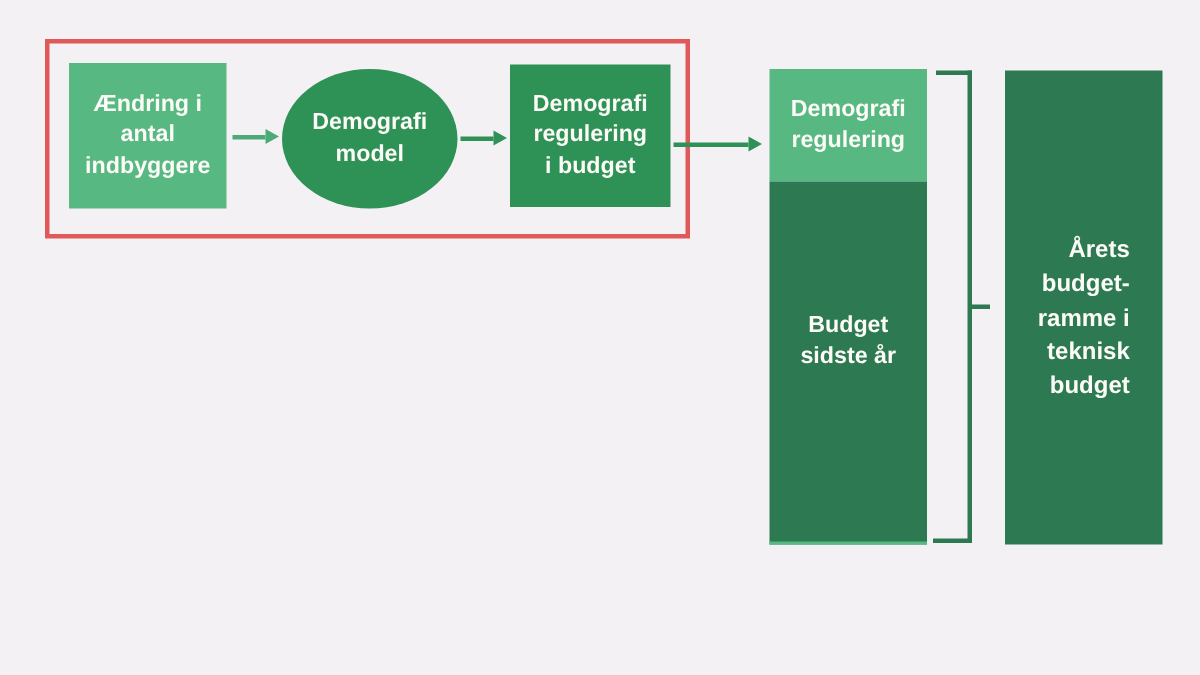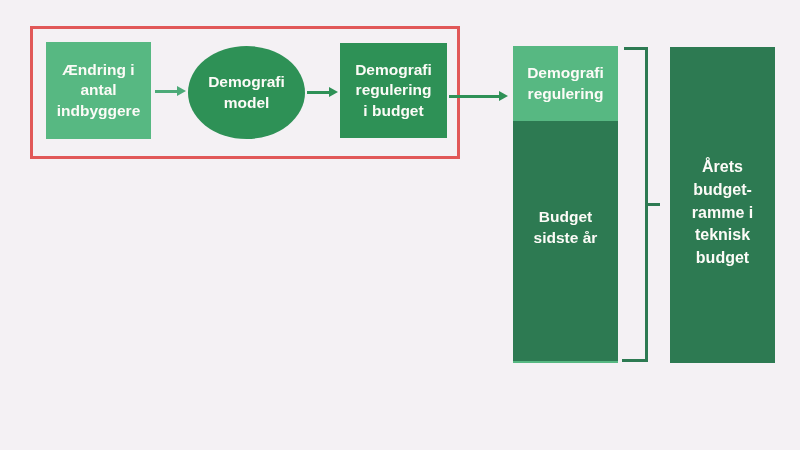--- a/index.html
+++ b/index.html
@@ -90,21 +90,21 @@
   .bracket-part { position: absolute; background: var(--dark-green, #2d7a52); }
   #bracket-top    { left: 624px; top: 47px;  width: 24px; height: 3px; }
   #bracket-vert   { left: 645px; top: 47px;  width: 3px;  height: 315px; }
   #bracket-bottom { left: 622px; top: 359px; width: 26px; height: 3px; }
   #bracket-tick   { left: 648px; top: 203px; width: 12px; height: 3px; }
   #result-bar {
     left: 670px; top: 47px;
     width: 105px; height: 316px;
     padding-top: 16px;
     background: var(--dark-green, #2d7a52);
-    font-size: 16px; line-height: 1.42;
+    font-size: 16px; line-height: 1.42; text-align: right;
   }
 </style>
 </head>
 <body>
 
 <div class="canvas">
 
   <div class="red-frame"></div>
 
   <div class="node label" id="box-population">

